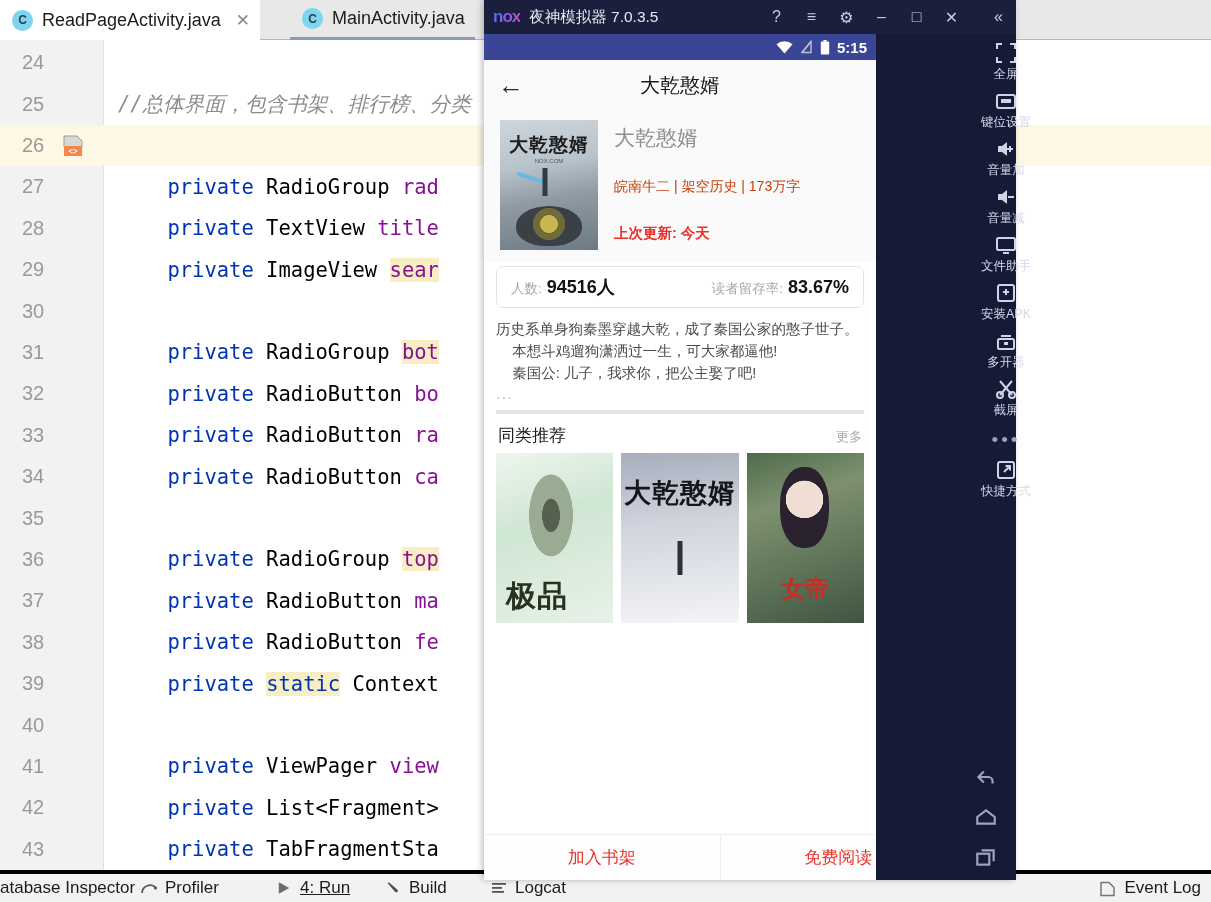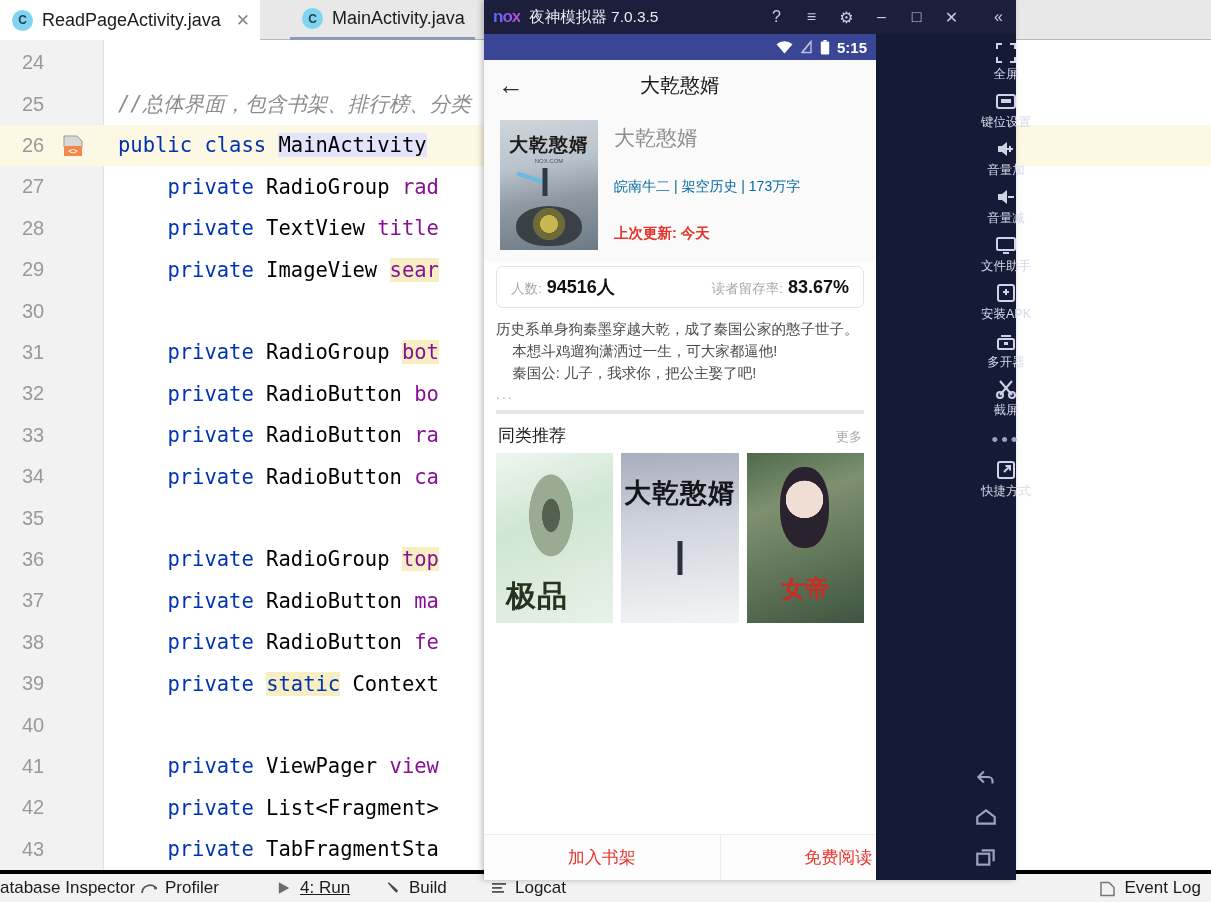--- a/index.html
+++ b/index.html
@@ -177,21 +177,21 @@
     position: absolute; left: 16px; top: 56px; width: 30px; height: 4px;
     background: #69b9e0; border-radius: 3px; transform: rotate(18deg);
   }
   .cover .c-eye {
     position: absolute; left: 50%; bottom: 4px; transform: translateX(-50%);
     width: 66px; height: 40px; border-radius: 50% 50% 45% 45%;
     background: radial-gradient(circle at 50% 45%, #c9b74e 0 22%, #6f6a3a 23% 40%, #3b4046 41% 100%);
   }
   .book-meta { flex: 1; min-width: 0; padding-top: 4px; }
   .book-name { font-size: 21px; color: #8e8e8e; margin-bottom: 26px; }
-  .book-sub { font-size: 14px; color: #0369a1; margin-bottom: 28px; }
+  .book-sub { font-size: 14px; color: #c2410c; margin-bottom: 28px; }
   .book-upd { font-size: 14.5px; color: #e8322a; font-weight: bold; }
 
   .stats {
     margin: 4px 12px 0 12px; height: 42px;
     border: 1px solid #e3e3e3; border-radius: 7px; background: #ffffff;
     display: flex; align-items: center; justify-content: space-between;
     padding: 0 14px;
   }
   .st-lab { font-size: 13.5px; color: #a8a8a8; }
   .st-val { font-size: 18px; color: #121212; font-weight: bold; }
@@ -321,21 +321,20 @@
         <div class="ln" style="top: 623px;">39</div>
         <div class="ln" style="top: 664.4px;">40</div>
         <div class="ln" style="top: 705.8px;">41</div>
         <div class="ln" style="top: 747.2px;">42</div>
         <div class="ln" style="top: 788.6px;">43</div>
       </div>
     <div class="editor-area" id="editor">
         <div class="code-line" style="top: 2px; left: 14px;"></div>
         <div class="code-line" style="top: 43.4px; left: 14px;"><span class="cmt">//总体界面，包含书架、排行榜、分类</span></div>
         <div class="row-hl" style="top: 84.8px;"></div>
-        <div class="code-line" style="top: 84.8px; left: 14px;"><span class="kw">public</span><span> </span><span class="kw">class</span><span> </span><span class="type sel">MainActivity</span><span> </span></div>
         <div class="code-line" style="top: 126.2px; left: 14px;"><span>    </span><span class="kw">private</span><span> RadioGroup </span><span class="field">rad</span></div>
         <div class="code-line" style="top: 167.6px; left: 14px;"><span>    </span><span class="kw">private</span><span> TextView </span><span class="field">title</span></div>
         <div class="code-line" style="top: 209px; left: 14px;"><span>    </span><span class="kw">private</span><span> ImageView </span><span class="field ident-hl">sear</span></div>
         <div class="code-line" style="top: 250.4px; left: 14px;"></div>
         <div class="code-line" style="top: 291.8px; left: 14px;"><span>    </span><span class="kw">private</span><span> RadioGroup </span><span class="field ident-hl">bot</span></div>
         <div class="code-line" style="top: 333.2px; left: 14px;"><span>    </span><span class="kw">private</span><span> RadioButton </span><span class="field">bo</span></div>
         <div class="code-line" style="top: 374.6px; left: 14px;"><span>    </span><span class="kw">private</span><span> RadioButton </span><span class="field">ra</span></div>
         <div class="code-line" style="top: 416px; left: 14px;"><span>    </span><span class="kw">private</span><span> RadioButton </span><span class="field">ca</span></div>
         <div class="code-line" style="top: 457.4px; left: 14px;"></div>
         <div class="code-line" style="top: 498.8px; left: 14px;"><span>    </span><span class="kw">private</span><span> RadioGroup </span><span class="field ident-hl">top</span></div>

